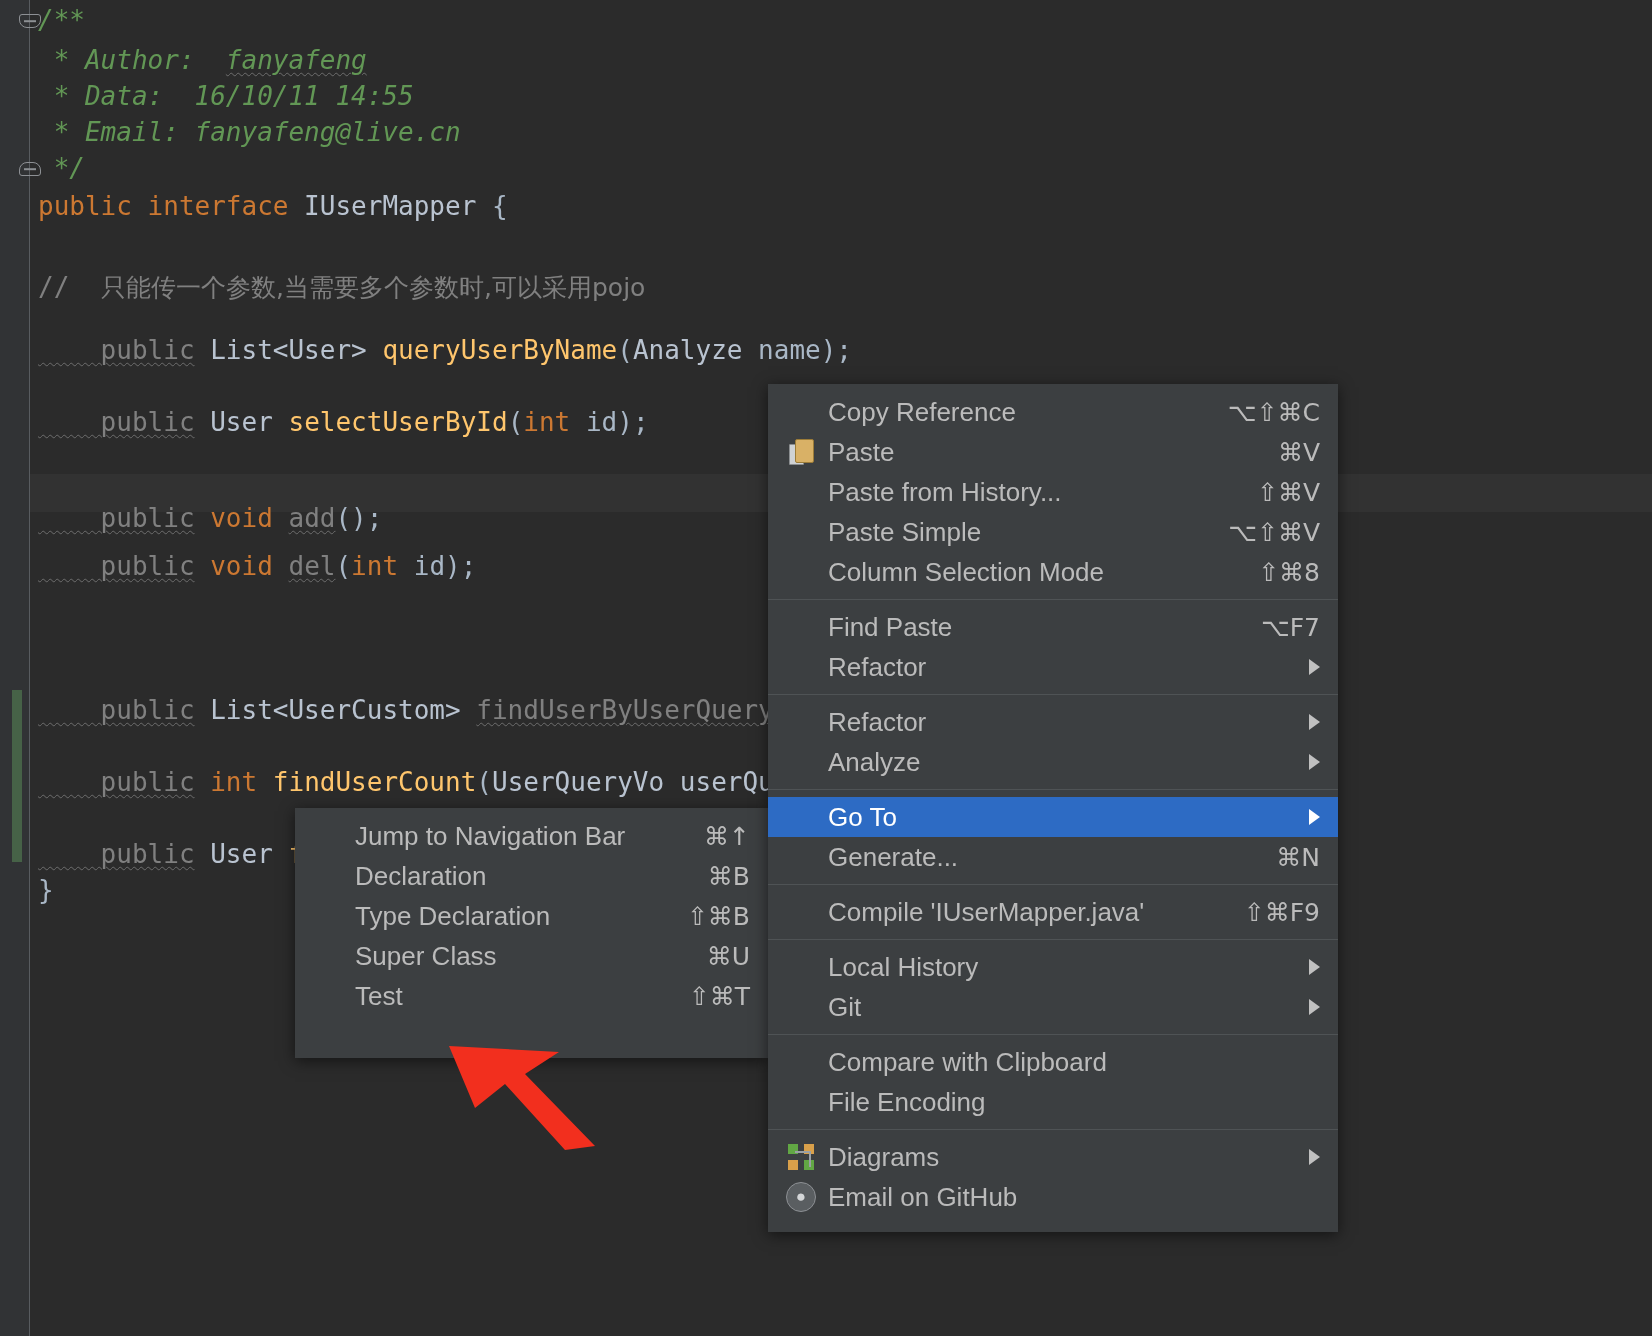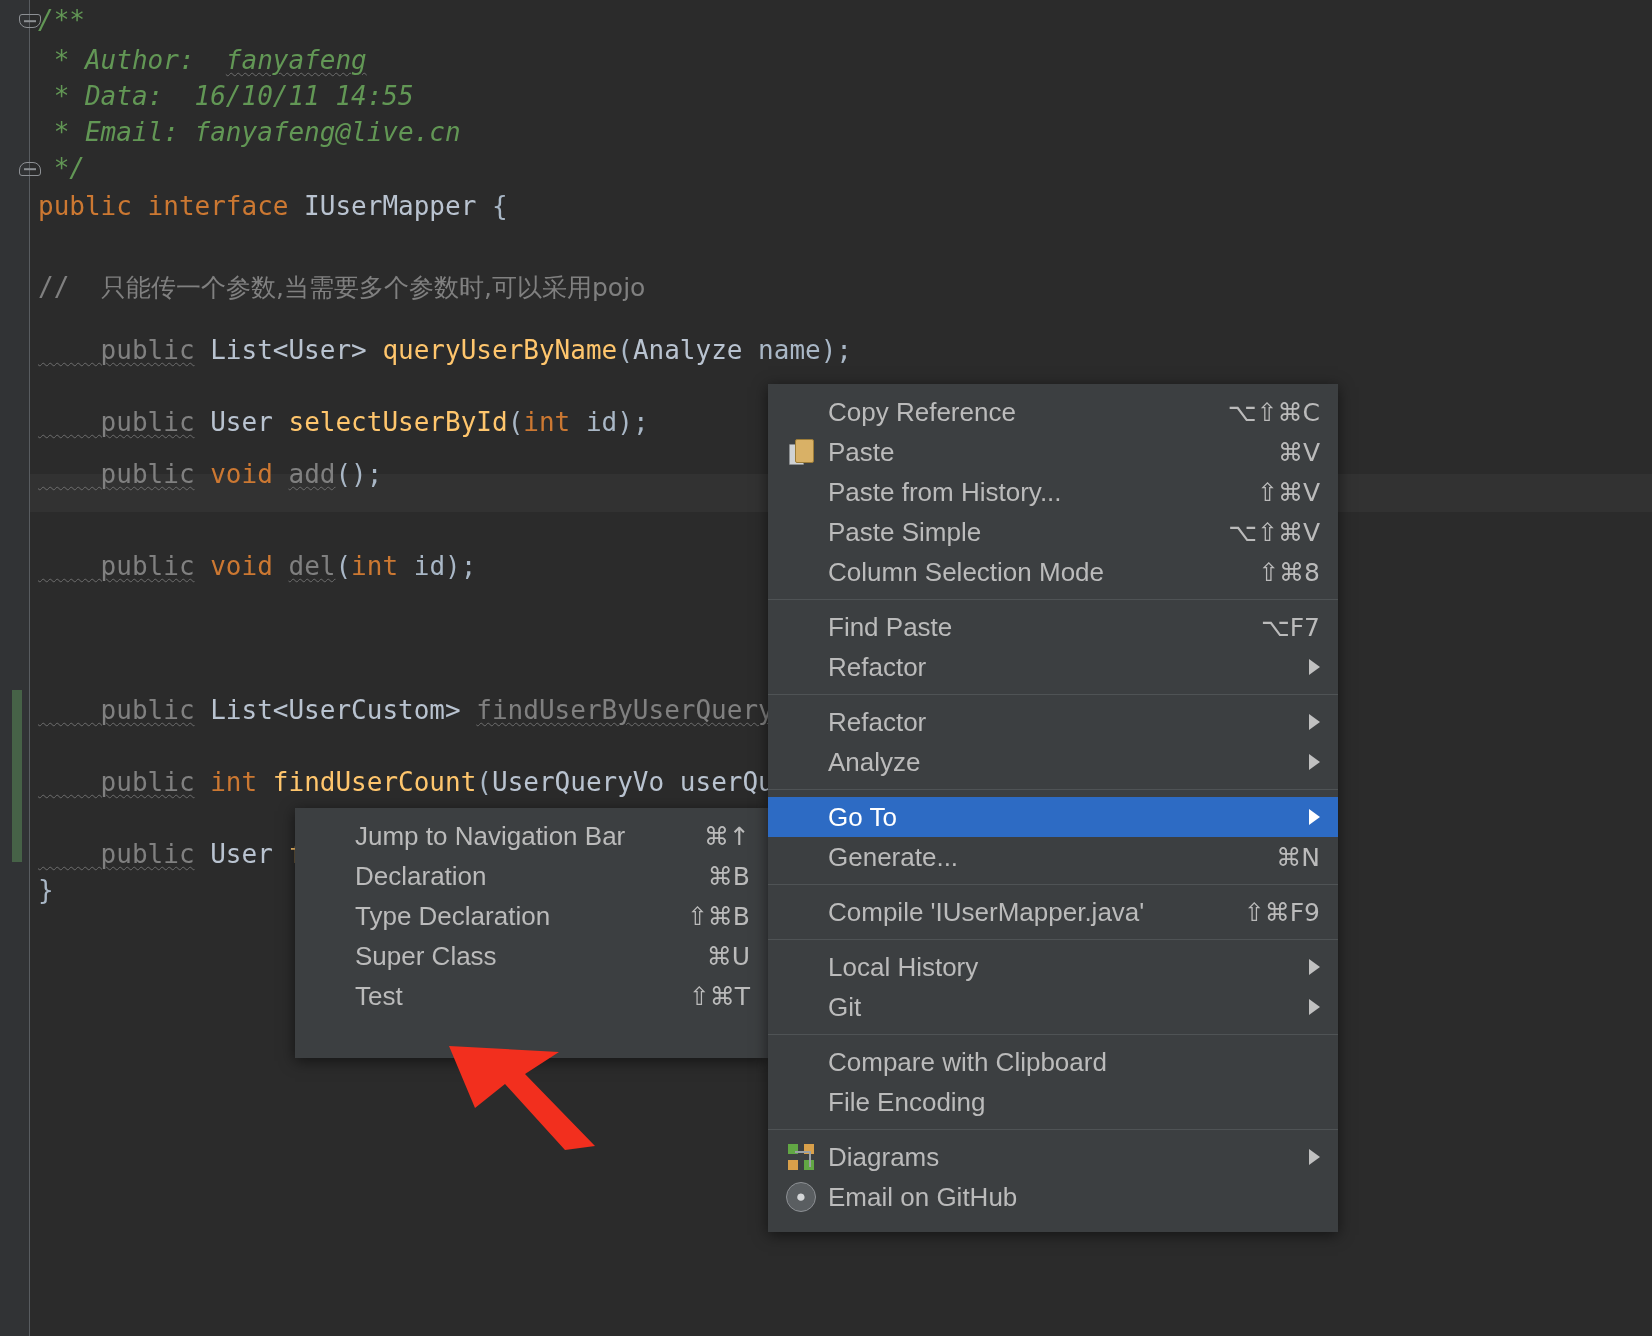--- a/index.html
+++ b/index.html
@@ -175,21 +175,21 @@
     <div class="cl" style="top:150px;"><span class="t-cmt"> */</span></div>
 
     <div class="cl" style="top:188px;"><span><span class="t-kw">public interface </span><span class="t-type">IUserMapper</span><span class="t-plain"> {</span></span></div>
 
     <div class="cl" style="top:269px;"><span><span class="t-grey">//</span><span class="t-cjk">    只能传一个参数,当需要多个参数时,可以采用pojo</span></span></div>
 
     <div class="cl" style="top:332px;"><span><span class="t-grey wavy">    public</span><span class="t-plain"> </span><span class="t-type">List&lt;User&gt;</span><span class="t-plain"> </span><span class="t-meth">queryUserByName</span><span class="t-plain">(</span><span class="t-type">Analyze</span><span class="t-plain"> name);</span></span></div>
 
     <div class="cl" style="top:404px;"><span><span class="t-grey wavy">    public</span><span class="t-plain"> </span><span class="t-type">User</span><span class="t-plain"> </span><span class="t-meth">selectUserById</span><span class="t-plain">(</span><span class="t-kw">int</span><span class="t-plain"> id);</span></span></div>
 
-    <div class="cl" style="top:456px;text-align:right;"><span><span class="t-grey wavy">    public</span><span class="t-plain"> </span><span class="t-kw">void</span><span class="t-plain"> </span><span class="t-grey wavy">add</span><span class="t-plain">();</span></span></div>
+    <div class="cl" style="top:500px;text-align:right;"><span><span class="t-grey wavy">    public</span><span class="t-plain"> </span><span class="t-kw">void</span><span class="t-plain"> </span><span class="t-grey wavy">add</span><span class="t-plain">();</span></span></div>
 
     <div class="cl" style="top:548px;"><span><span class="t-grey wavy">    public</span><span class="t-plain"> </span><span class="t-kw">void</span><span class="t-plain"> </span><span class="t-grey wavy">del</span><span class="t-plain">(</span><span class="t-kw">int</span><span class="t-plain"> id);</span></span></div>
 
 
     <div class="cl" style="top:692px;"><span><span class="t-grey wavy">    public</span><span class="t-plain"> </span><span class="t-type">List&lt;UserCustom&gt;</span><span class="t-plain"> </span><span class="t-grey wavy">findUserByUserQuery</span><span class="t-plain">(</span><span class="ghost">UserQueryVo userQueryVo);</span></span></div>
 
     <div class="cl" style="top:764px;"><span><span class="t-grey wavy">    public</span><span class="t-plain"> </span><span class="t-kw">int</span><span class="t-plain"> </span><span class="t-meth">findUserCount</span><span class="t-plain">(</span><span class="t-type">UserQueryVo</span><span class="t-plain"> </span><span class="t-type">userQue</span><span class="ghost">ryVo);</span></span></div>
 
     <div class="cl" style="top:836px;"><span><span class="t-grey wavy">    public</span><span class="t-plain"> </span><span class="t-type">User</span><span class="t-plain"> </span><span class="t-meth">f</span><span class="ghost">indUserByIdResultMap(int id);</span></span></div>
 

